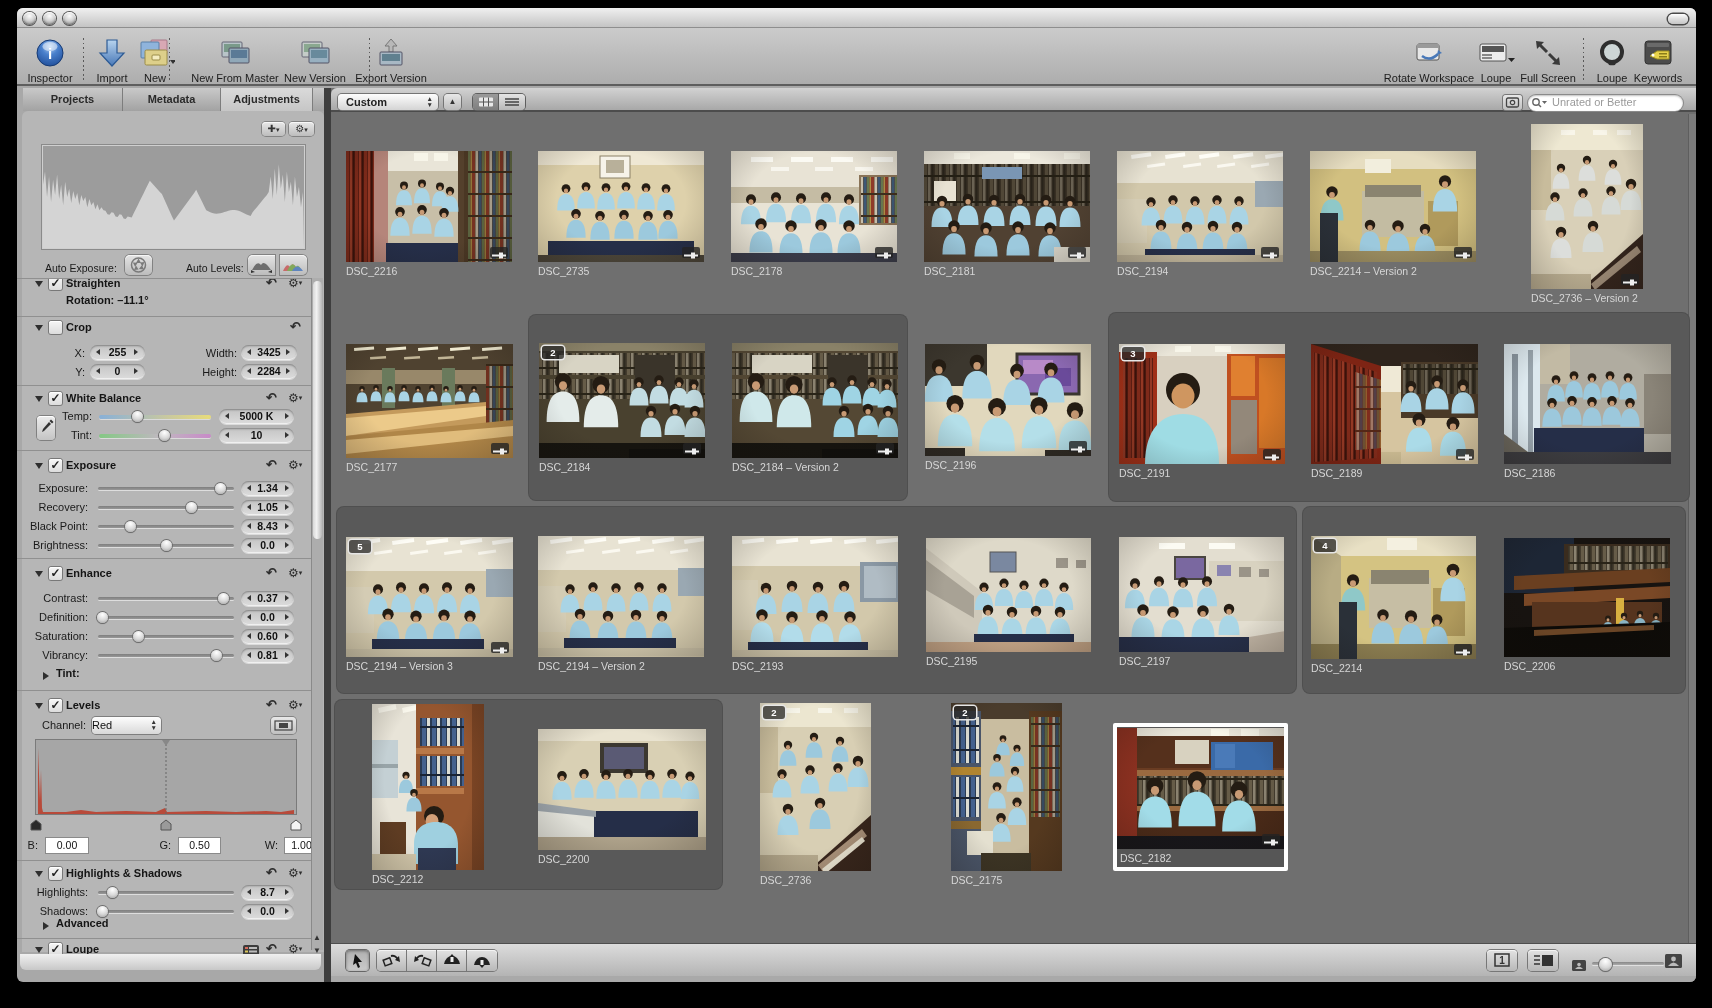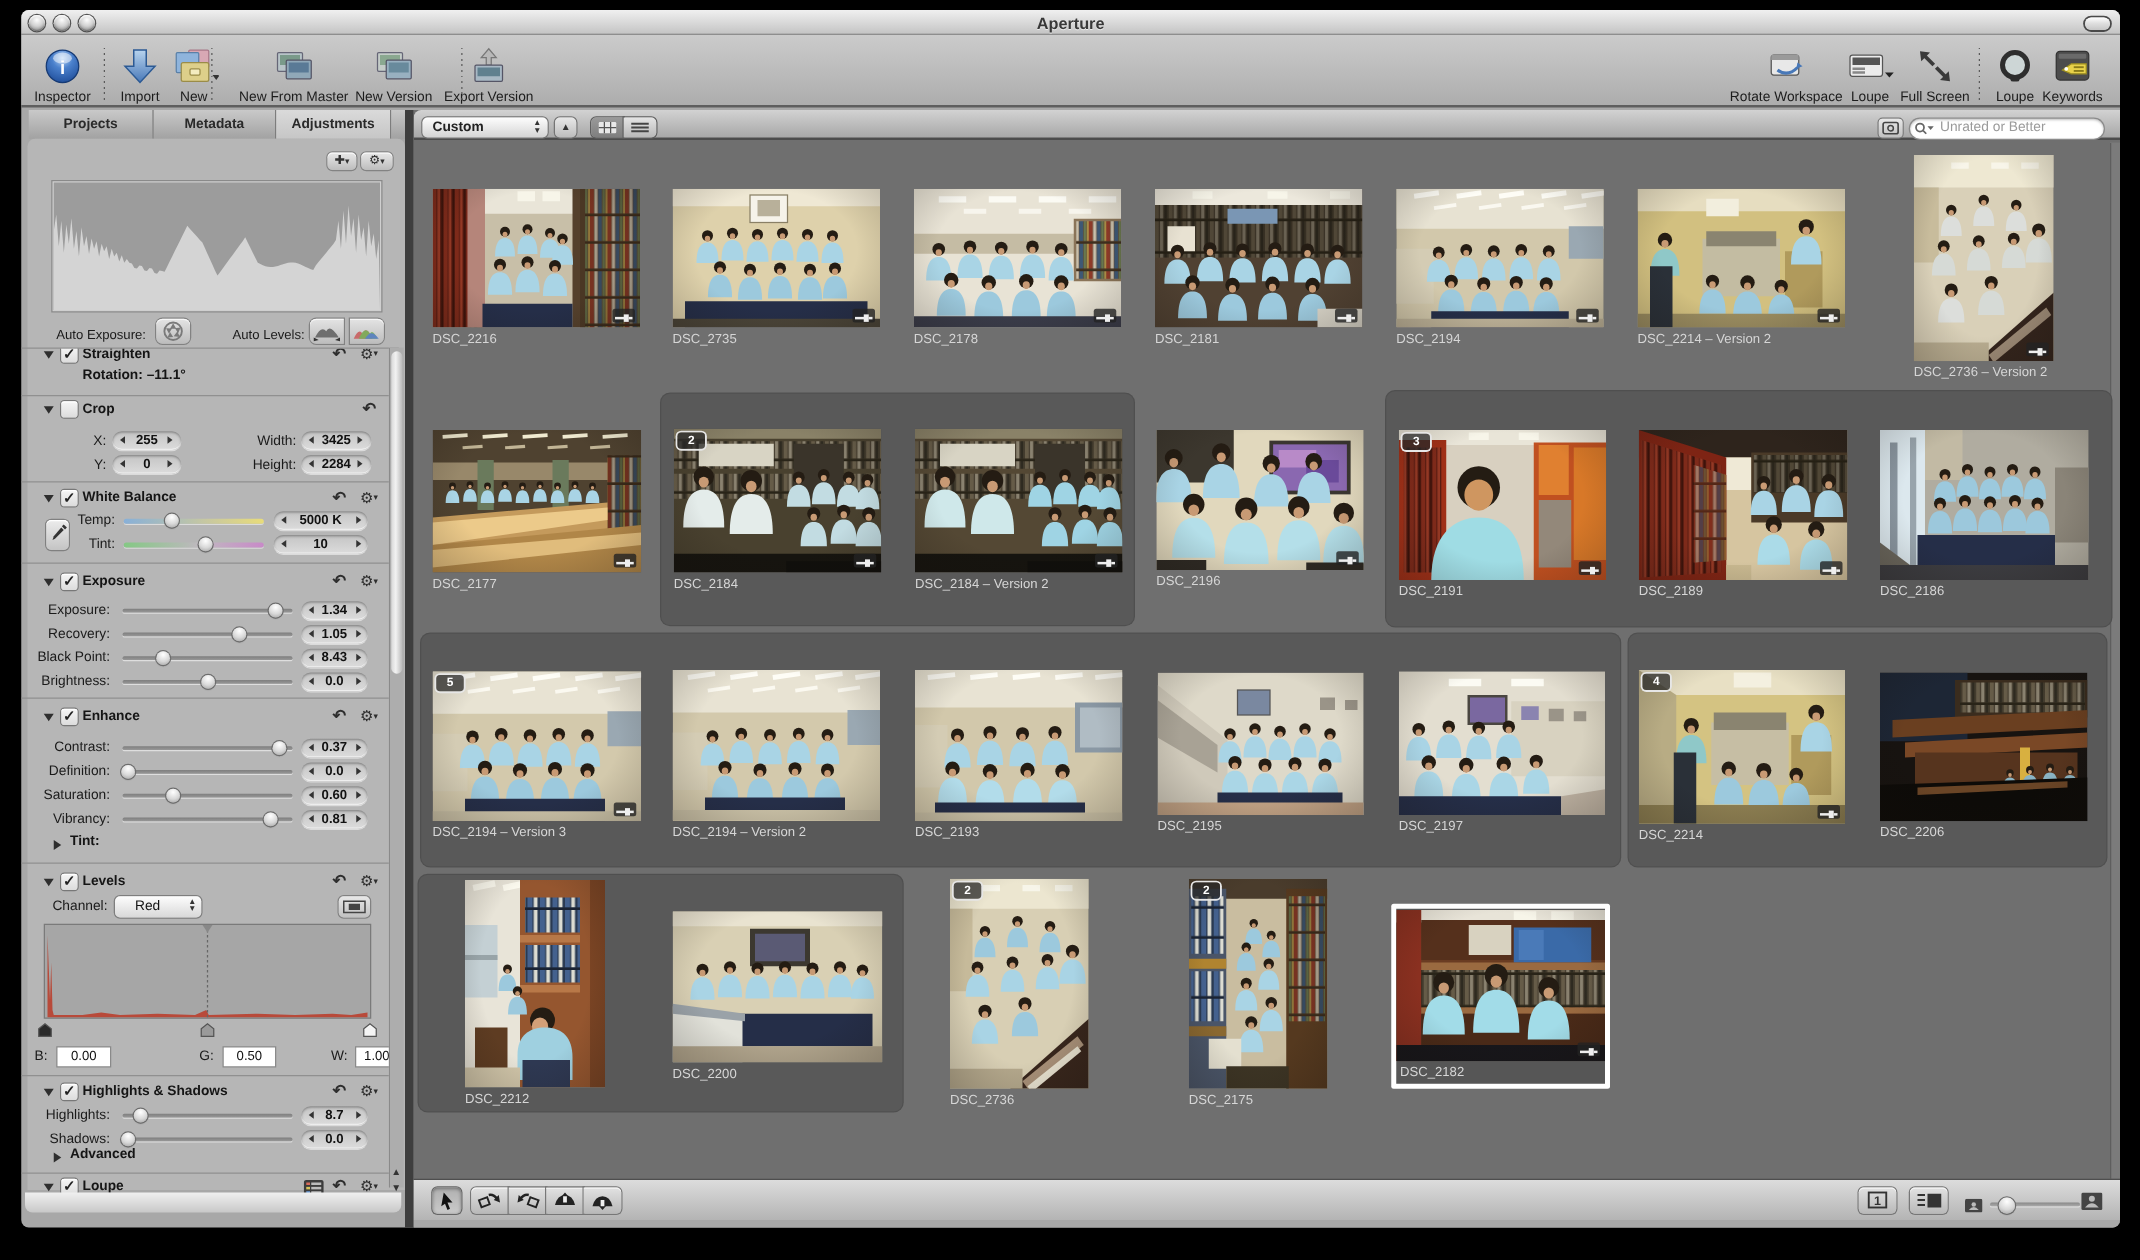--- a/index.html
+++ b/index.html
@@ -77,21 +77,20 @@
         <rect width="11" height="26" fill="#443c2e"></rect>
         <rect x="0" width="3" height="24" fill="#665c48"></rect>
         <rect x="4" width="2.5" height="24" fill="#8a8270"></rect>
         <rect x="7.5" width="2" height="24" fill="#2e2a20"></rect>
         <rect y="24" width="11" height="2" fill="#292418"></rect>
       </pattern>
 </defs>
   </svg>
 <div id="win">
     <div id="tbar"></div>
-    <div id="title">Aperture</div>
     <div class="tl" style="left:6px"></div>
     <div class="tl" style="left:26px"></div>
     <div class="tl" style="left:46px"></div>
     <div id="pill"></div>
     <div id="toolbar">
       <div class="tbi" style="left:16px;width:34px"><svg width="34" height="34">
           <defs>
             <radialGradient id="gb" cx="50%" cy="25%" r="80%">
               <stop offset="0" stop-color="#b4d2f4"></stop>
               <stop offset="40%" stop-color="#4a80cc"></stop>
@@ -354,21 +353,21 @@
         <div class="hrow" style="top:6px">
           <div class="tri" style="left:18px;top:6px"></div>
           <div class="cb" style="left:32px;top:2px">
             <div class="cbc">✓</div>
           </div>
           <div class="htit" style="left:49px;top:2px">Levels</div>
           <div class="undo" style="left:249px;top:2px">↶</div>
           <div class="gear" style="left:271px;top:2px">⚙<span style="font-size:7px;vertical-align:2px">▾</span></div>
         </div>
         <div class="lbl" style="left:0px;top:28px;width:69px">Channel:</div>
-        <div class="abs" style="left:75px;top:26px;width:69px;height:17px;border-radius:4px;background:linear-gradient(#fdfdfd,#d8d8d8);box-shadow:0 0 0 1px #7e7e7e;font-size:11px;color:#111;line-height:17px;padding-left:16px">Red<span style="position:absolute;right:4px;top:2px;font-size:6.5px;line-height:5.5px;color:#333">▲<br>▼</span></div>
+        <div class="abs" style="left:75px;top:26px;width:69px;height:17px;border-radius:4px;background:linear-gradient(#fdfdfd,#d8d8d8);box-shadow:0 0 0 1px #7e7e7e;font-size:11px;color:#111;line-height:17px;padding-left:0">Red<span style="position:absolute;right:4px;top:2px;font-size:6.5px;line-height:5.5px;color:#333">▲<br>▼</span></div>
         <div class="abs" style="left:254px;top:26px;width:25px;height:17px;border-radius:4px;background:linear-gradient(#e8e8e8,#c0c0c0);box-shadow:0 0 0 1px #828282"><svg width="25" height="17">
             <rect x="4" y="4" width="17" height="9" fill="none" stroke="#444" stroke-width="1.2"></rect>
             <rect x="8" y="6" width="9" height="5" fill="#444"></rect>
           </svg></div>
         <div class="abs" style="left:19px;top:49px;width:260px;height:74px;background:#a6a6a6;box-shadow:0 0 0 1px #7a7a7a">
 <svg width="260" height="74">
             <path d="M2,74 L2,8 L4,60 L5,30 L6,68 L7,72 L30,72 L45,70 L60,72 L90,71 L120,72 L129,68 L131,72 L170,71 L200,72 L230,71 L245,72 L258,70 L258,74 Z" fill="#b84a3a"></path>
             <line x1="130" y1="0" x2="130" y2="74" stroke="#666" stroke-dasharray="2,2"></line>
             <path d="M126,0 l8,0 -4,6 z" fill="#888"></path>
           </svg></div>

